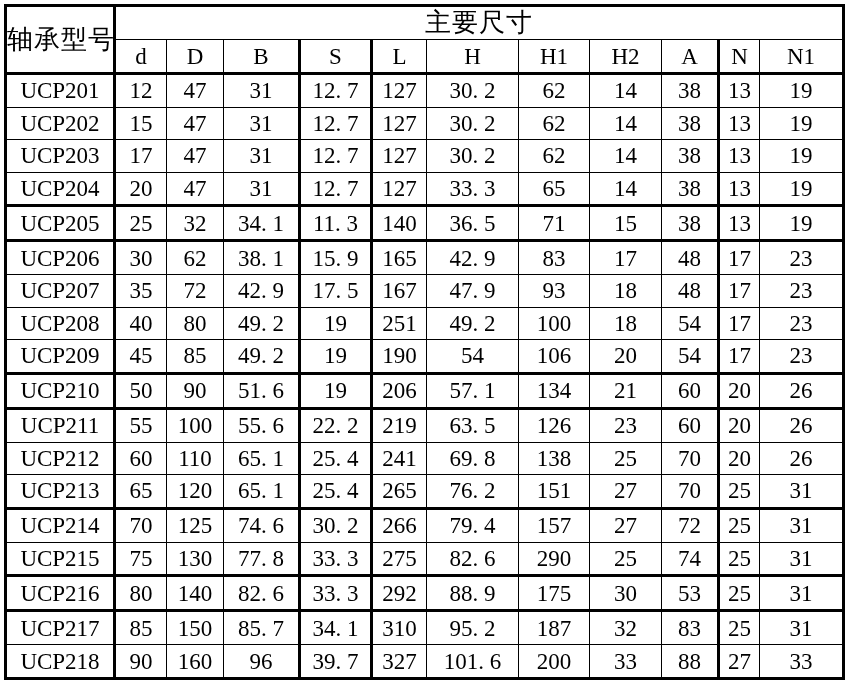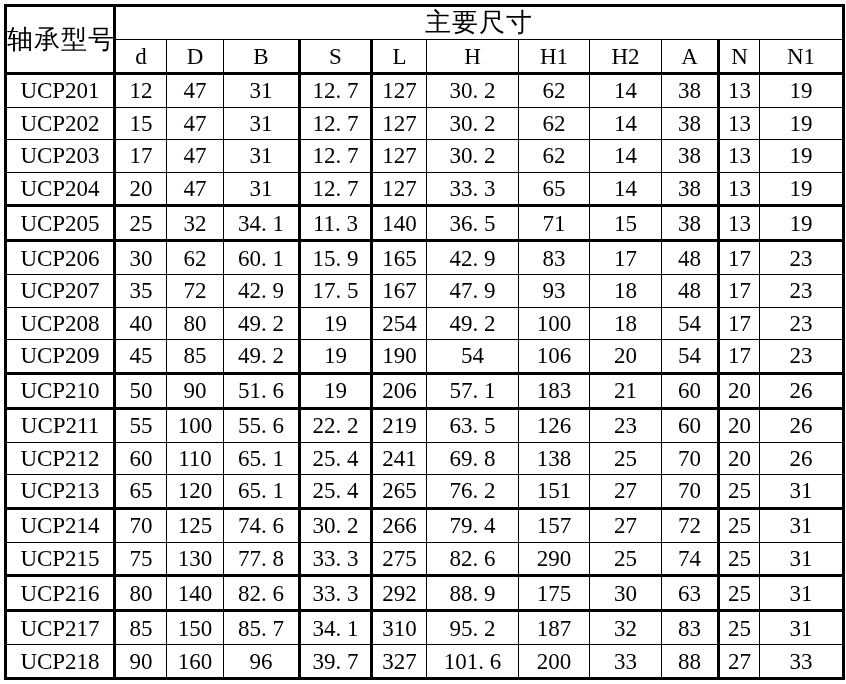--- a/index.html
+++ b/index.html
@@ -158,21 +158,21 @@
           <td class="c8">71</td>
           <td class="c9">15</td>
           <td class="c10">38</td>
           <td class="c11">13</td>
           <td class="c12">19</td>
         </tr>
         <tr>
           <td class="c1">UCP206</td>
           <td class="c2">30</td>
           <td class="c3">62</td>
-          <td class="c4">60. 1</td>
+          <td class="c4">38. 1</td>
           <td class="c5">15. 9</td>
           <td class="c6">165</td>
           <td class="c7">42. 9</td>
           <td class="c8">83</td>
           <td class="c9">17</td>
           <td class="c10">48</td>
           <td class="c11">17</td>
           <td class="c12">23</td>
         </tr>
         <tr>
@@ -188,21 +188,21 @@
           <td class="c10">48</td>
           <td class="c11">17</td>
           <td class="c12">23</td>
         </tr>
         <tr>
           <td class="c1">UCP208</td>
           <td class="c2">40</td>
           <td class="c3">80</td>
           <td class="c4">49. 2</td>
           <td class="c5">19</td>
-          <td class="c6">254</td>
+          <td class="c6">251</td>
           <td class="c7">49. 2</td>
           <td class="c8">100</td>
           <td class="c9">18</td>
           <td class="c10">54</td>
           <td class="c11">17</td>
           <td class="c12">23</td>
         </tr>
         <tr>
           <td class="c1">UCP209</td>
           <td class="c2">45</td>
@@ -218,21 +218,21 @@
           <td class="c12">23</td>
         </tr>
         <tr>
           <td class="c1">UCP210</td>
           <td class="c2">50</td>
           <td class="c3">90</td>
           <td class="c4">51. 6</td>
           <td class="c5">19</td>
           <td class="c6">206</td>
           <td class="c7">57. 1</td>
-          <td class="c8">183</td>
+          <td class="c8">134</td>
           <td class="c9">21</td>
           <td class="c10">60</td>
           <td class="c11">20</td>
           <td class="c12">26</td>
         </tr>
         <tr>
           <td class="c1">UCP211</td>
           <td class="c2">55</td>
           <td class="c3">100</td>
           <td class="c4">55. 6</td>
@@ -304,21 +304,21 @@
         <tr>
           <td class="c1">UCP216</td>
           <td class="c2">80</td>
           <td class="c3">140</td>
           <td class="c4">82. 6</td>
           <td class="c5">33. 3</td>
           <td class="c6">292</td>
           <td class="c7">88. 9</td>
           <td class="c8">175</td>
           <td class="c9">30</td>
-          <td class="c10">63</td>
+          <td class="c10">53</td>
           <td class="c11">25</td>
           <td class="c12">31</td>
         </tr>
         <tr>
           <td class="c1">UCP217</td>
           <td class="c2">85</td>
           <td class="c3">150</td>
           <td class="c4">85. 7</td>
           <td class="c5">34. 1</td>
           <td class="c6">310</td>

